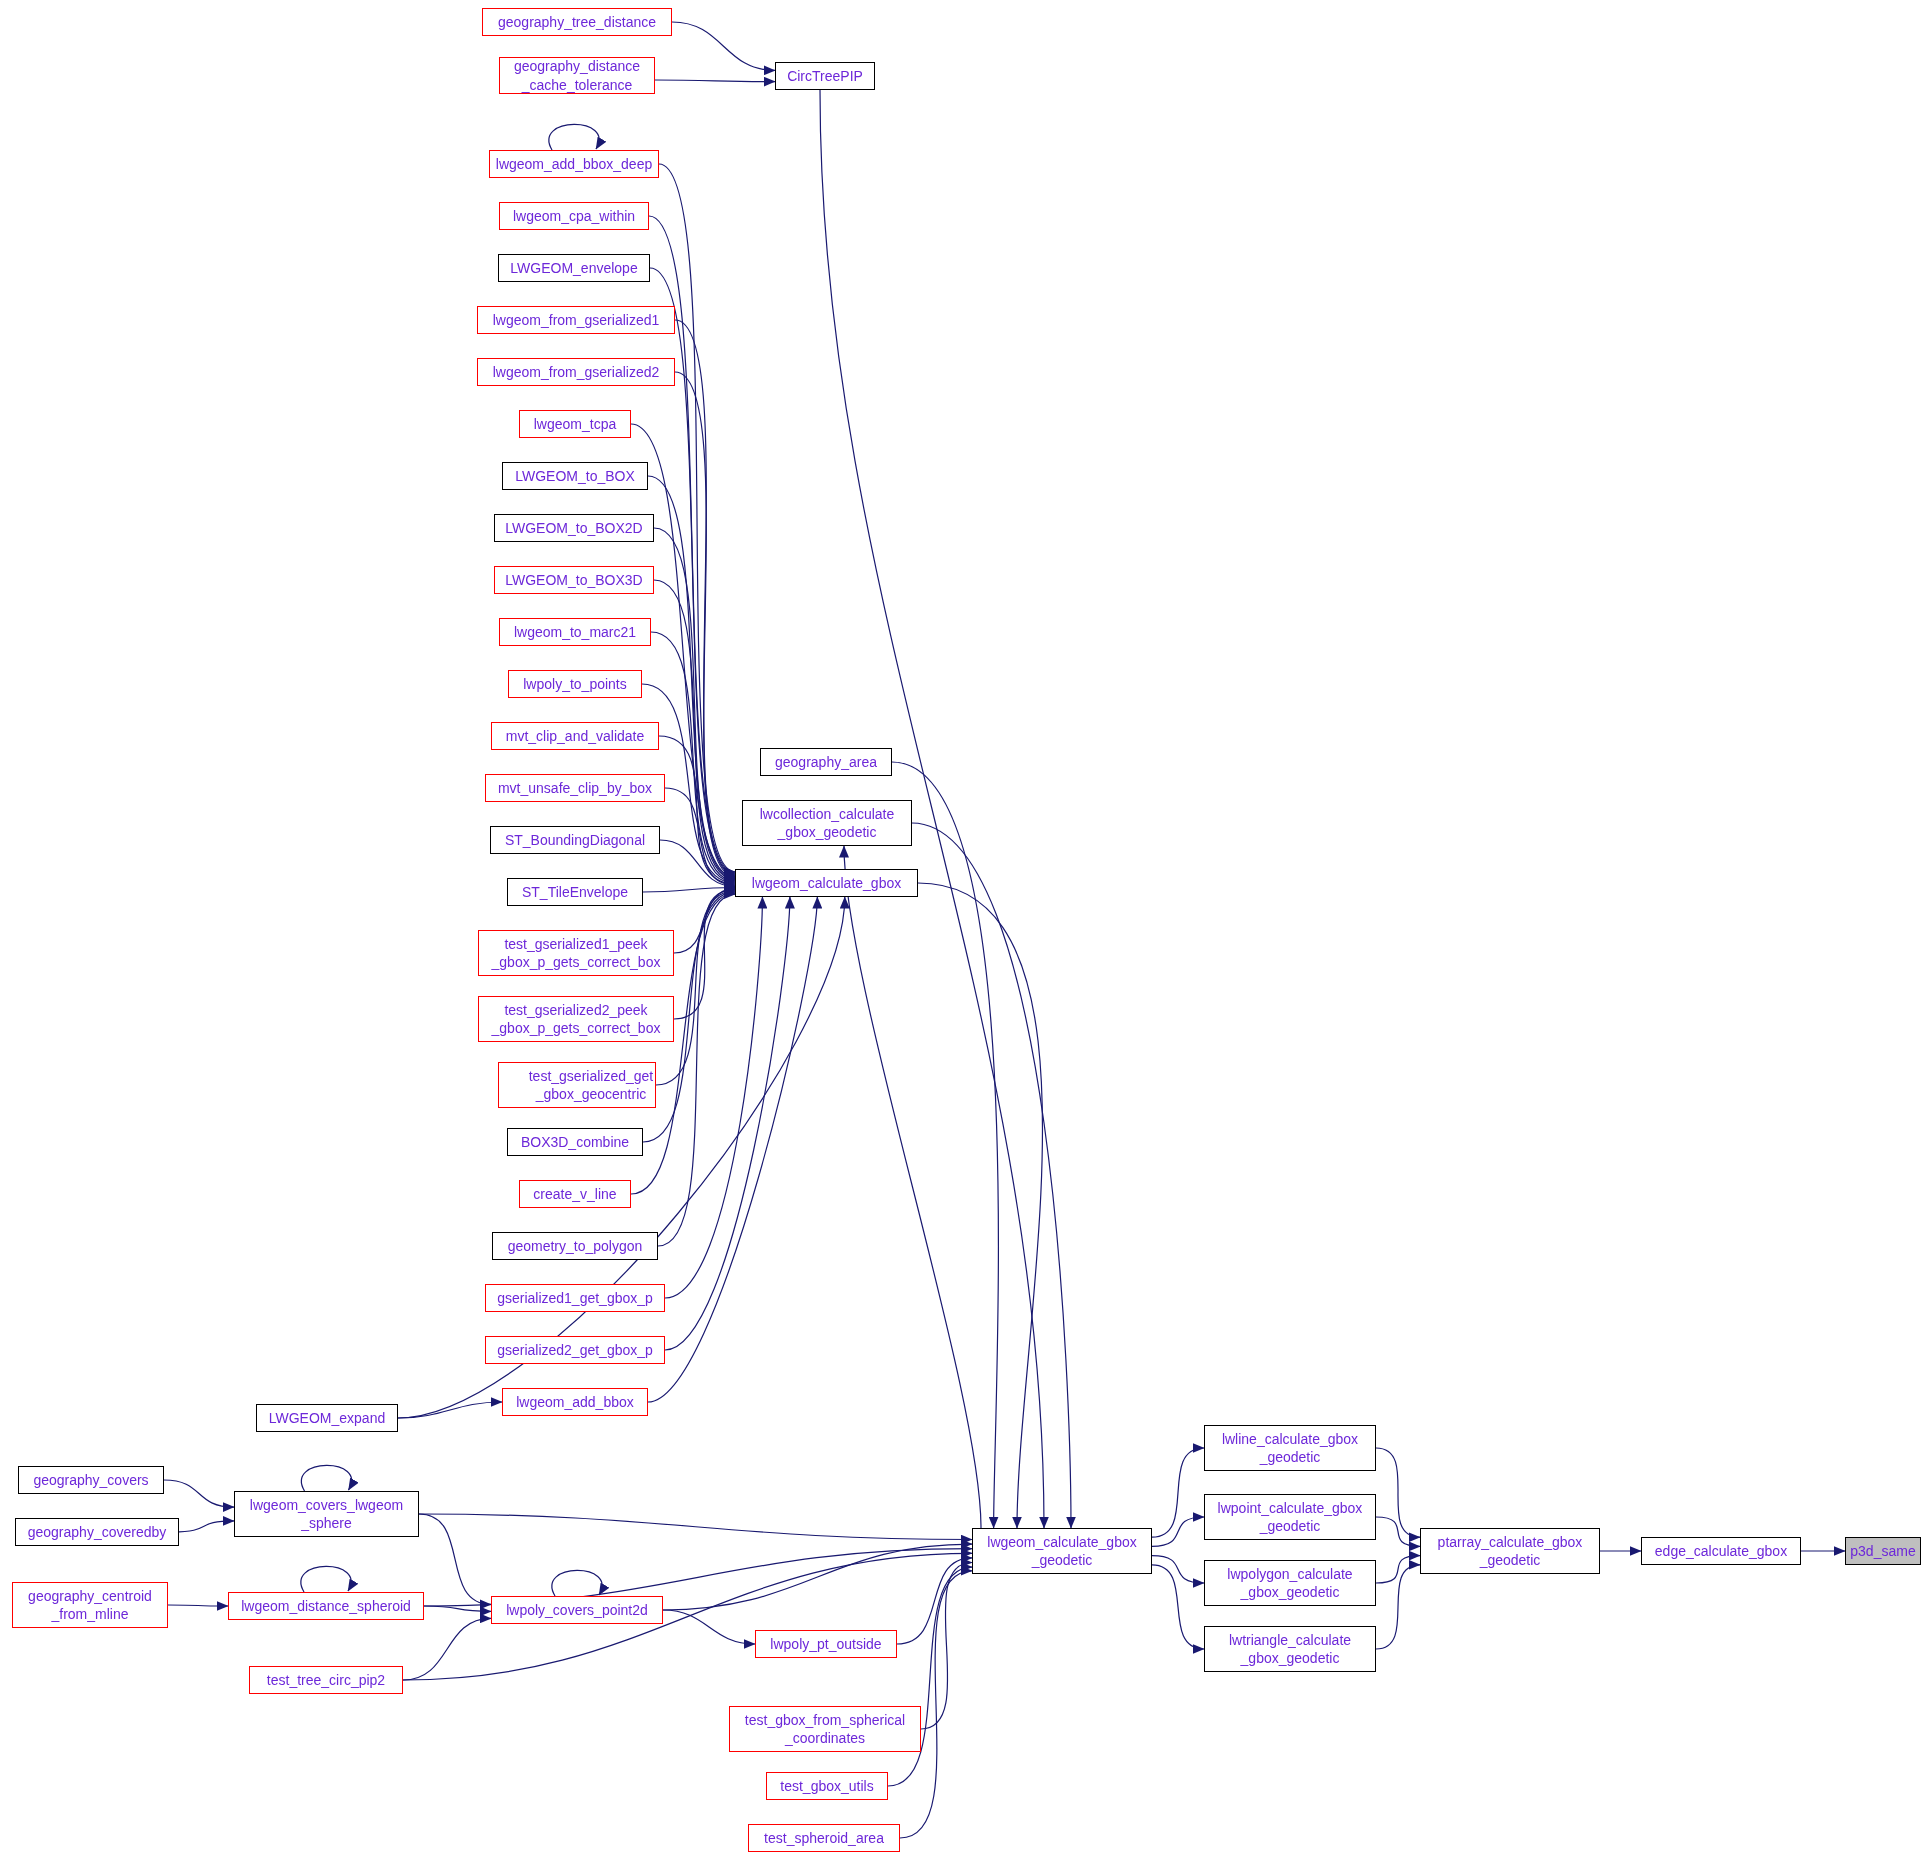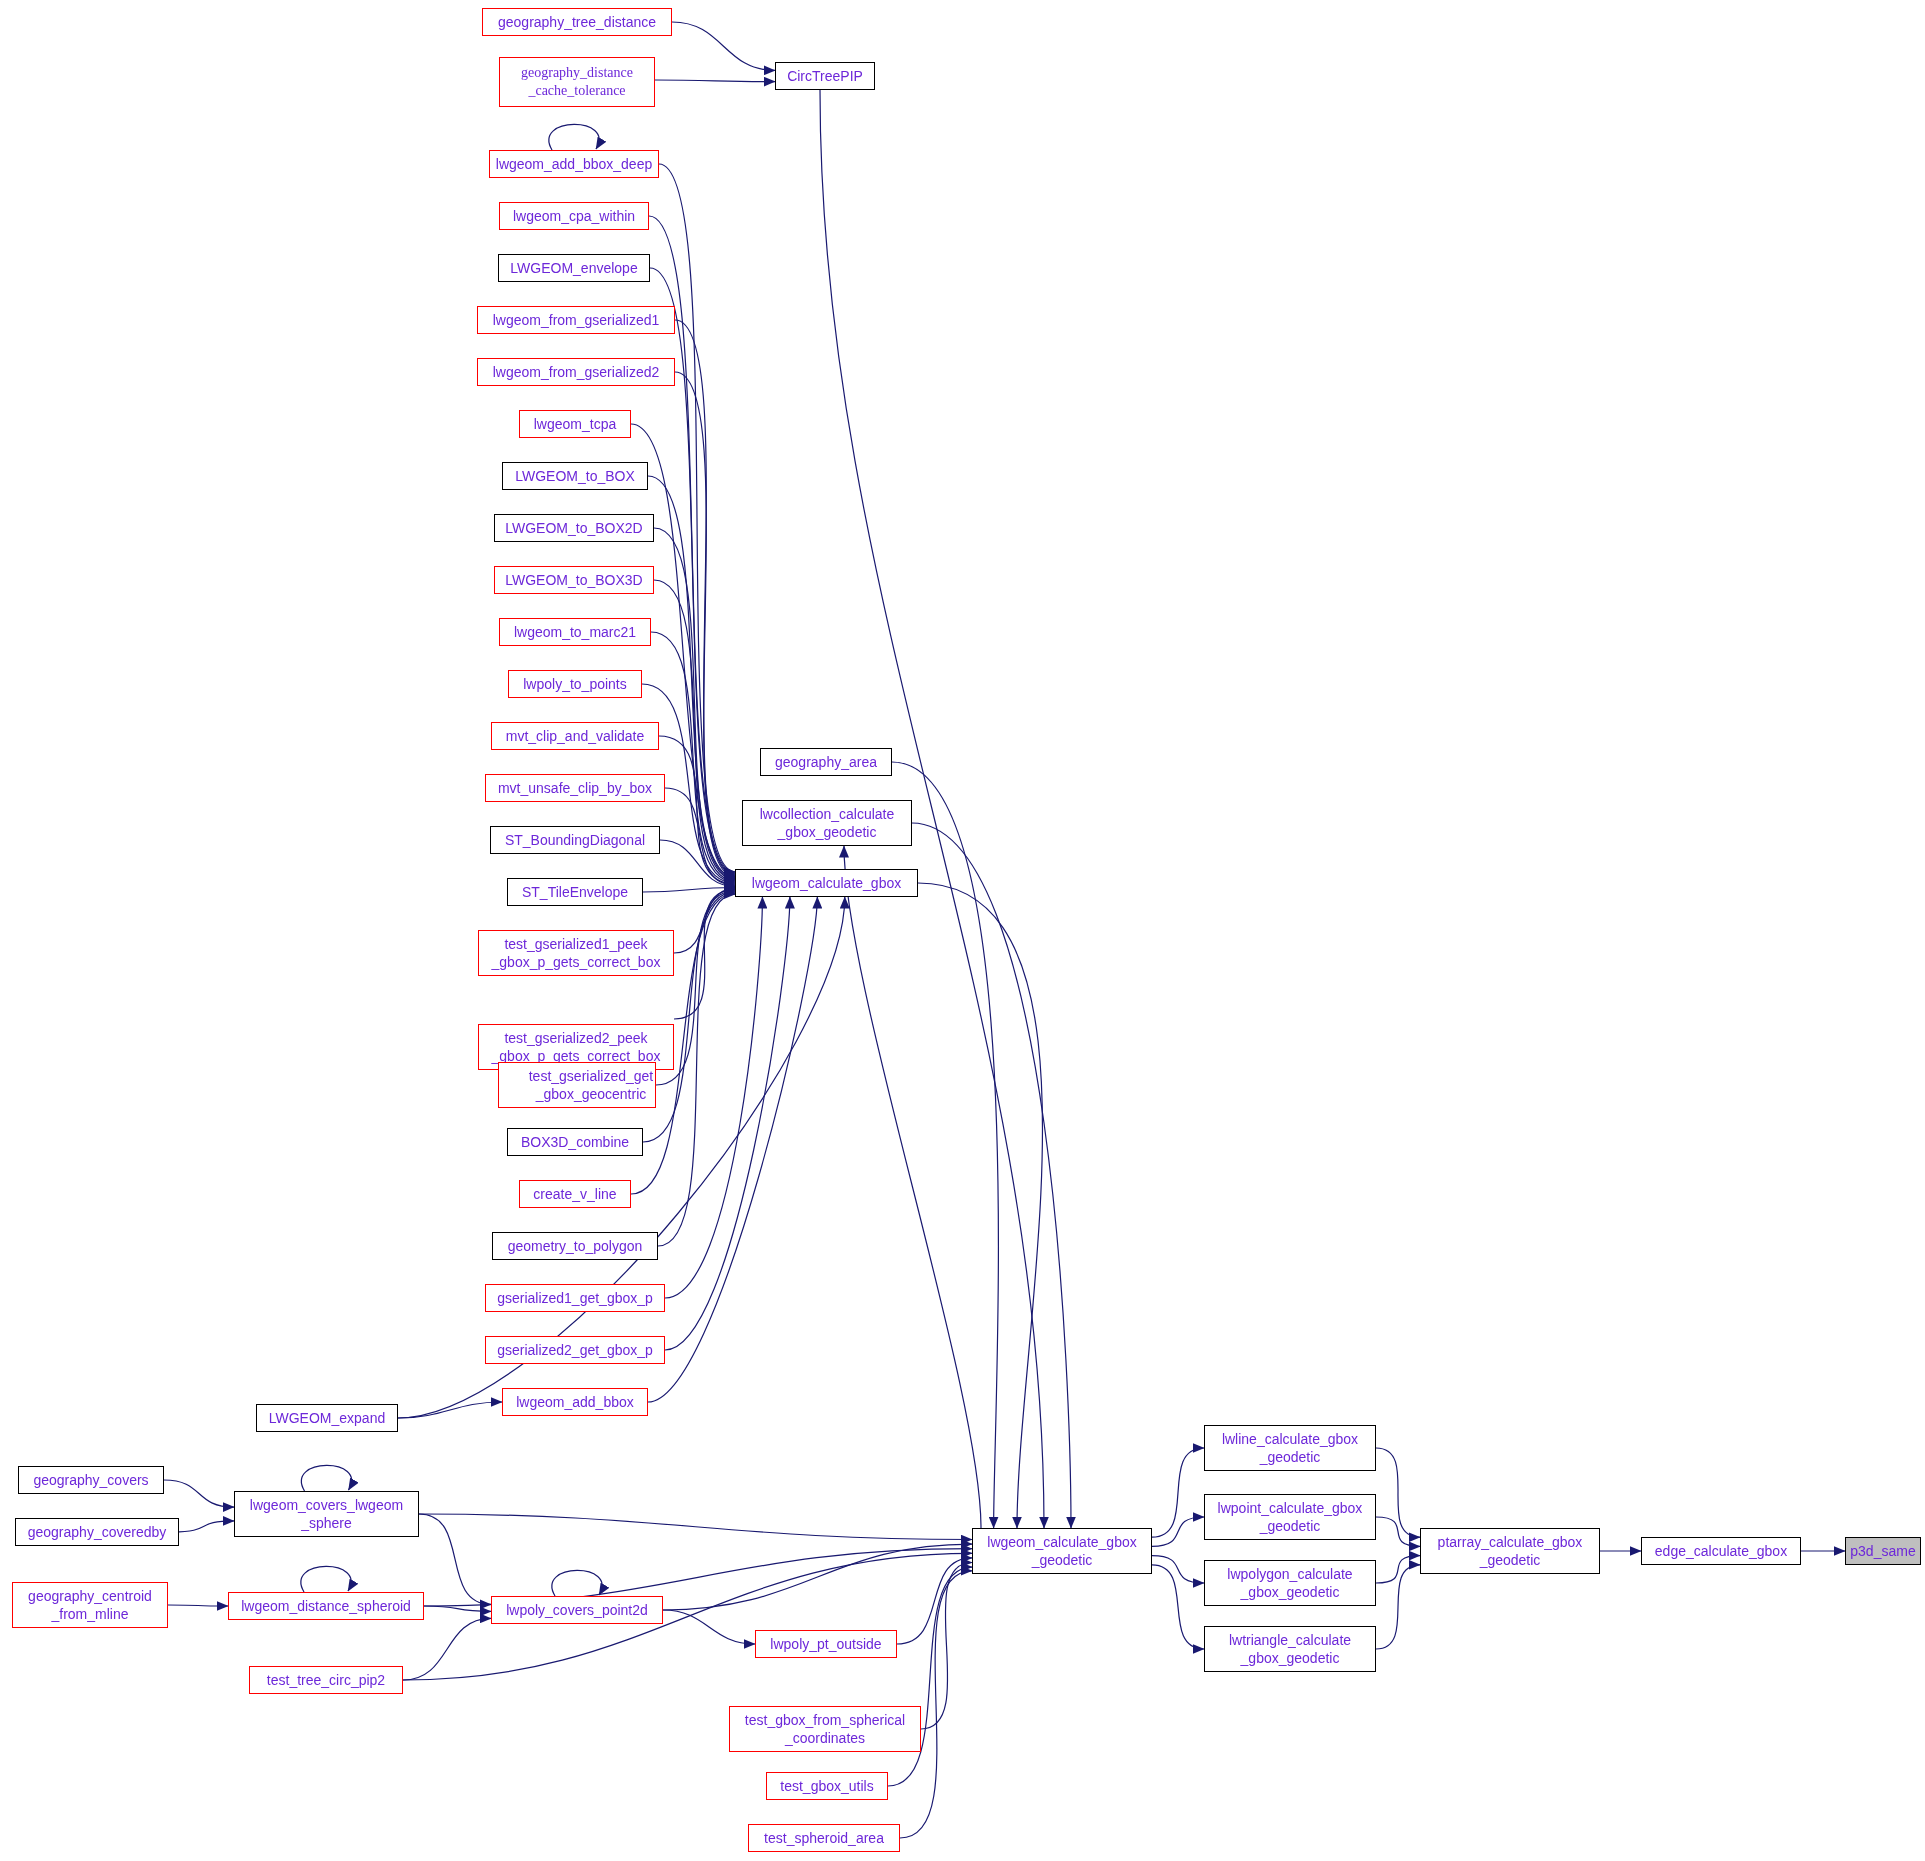--- a/index.html
+++ b/index.html
@@ -88,21 +88,21 @@
         <path d="M552,150 C532,116 616,116 596,149" class="edge" stroke="#191970" fill="none" marker-end="url(#arrow)"></path>
         <path d="M304.5,1491 C284.5,1457 368.5,1457 348.5,1490" class="edge" stroke="#191970" fill="none" marker-end="url(#arrow)"></path>
         <path d="M304,1592 C284,1558 368,1558 348,1591" class="edge" stroke="#191970" fill="none" marker-end="url(#arrow)"></path>
         <path d="M555,1596 C535,1562 619,1562 599,1595" class="edge" stroke="#191970" fill="none" marker-end="url(#arrow)"></path>
       </g>
   </svg>
   <div class="node-layer">
       <div class="node red" style="left: 482px; top: 8px; width: 190px; height: 28px; border-color: rgb(255, 0, 0); background: rgb(255, 255, 255);">
         <span>geography_tree_distance</span>
       </div>
-      <div class="node red" style="left: 499px; top: 57px; width: 156px; height: 50px; border-color: rgb(255, 0, 0); background: rgb(255, 255, 255); font-family: Liberation Serif, serif;">
+      <div class="node red" style="left: 499px; top: 57px; width: 156px; height: 37px; border-color: rgb(255, 0, 0); background: rgb(255, 255, 255);">
         <span>geography_distance</span>
         <span>_cache_tolerance</span>
       </div>
       <div class="node red" style="left: 489px; top: 150px; width: 170px; height: 28px; border-color: rgb(255, 0, 0); background: rgb(255, 255, 255);">
         <span>lwgeom_add_bbox_deep</span>
       </div>
       <div class="node red" style="left: 499px; top: 202px; width: 150px; height: 28px; border-color: rgb(255, 0, 0); background: rgb(255, 255, 255);">
         <span>lwgeom_cpa_within</span>
       </div>
       <div class="node black" style="left: 498px; top: 254px; width: 152px; height: 28px; border-color: rgb(0, 0, 0); background: rgb(255, 255, 255);">
@@ -141,21 +141,21 @@
       <div class="node black" style="left: 490px; top: 826px; width: 170px; height: 28px; border-color: rgb(0, 0, 0); background: rgb(255, 255, 255);">
         <span>ST_BoundingDiagonal</span>
       </div>
       <div class="node black" style="left: 507px; top: 878px; width: 136px; height: 28px; border-color: rgb(0, 0, 0); background: rgb(255, 255, 255);">
         <span>ST_TileEnvelope</span>
       </div>
       <div class="node red" style="left: 478px; top: 930px; width: 196px; height: 46px; border-color: rgb(255, 0, 0); background: rgb(255, 255, 255);">
         <span>test_gserialized1_peek</span>
         <span>_gbox_p_gets_correct_box</span>
       </div>
-      <div class="node red" style="left: 478px; top: 996px; width: 196px; height: 46px; border-color: rgb(255, 0, 0); background: rgb(255, 255, 255); margin-top: 28px;">
+      <div class="node red" style="left: 478px; top: 996px; width: 196px; height: 46px; border-color: rgb(255, 0, 0); background: rgb(255, 255, 255);">
         <span>test_gserialized2_peek</span>
         <span>_gbox_p_gets_correct_box</span>
       </div>
       <div class="node red" style="left: 498px; top: 1062px; width: 158px; height: 46px; border-color: rgb(255, 0, 0); background: rgb(255, 255, 255); padding-left: 28px;">
         <span>test_gserialized_get</span>
         <span>_gbox_geocentric</span>
       </div>
       <div class="node black" style="left: 507px; top: 1128px; width: 136px; height: 28px; border-color: rgb(0, 0, 0); background: rgb(255, 255, 255);">
         <span>BOX3D_combine</span>
       </div>

